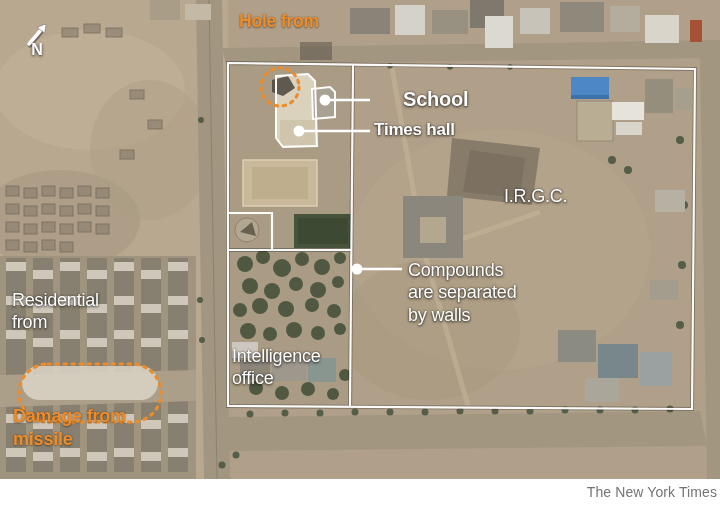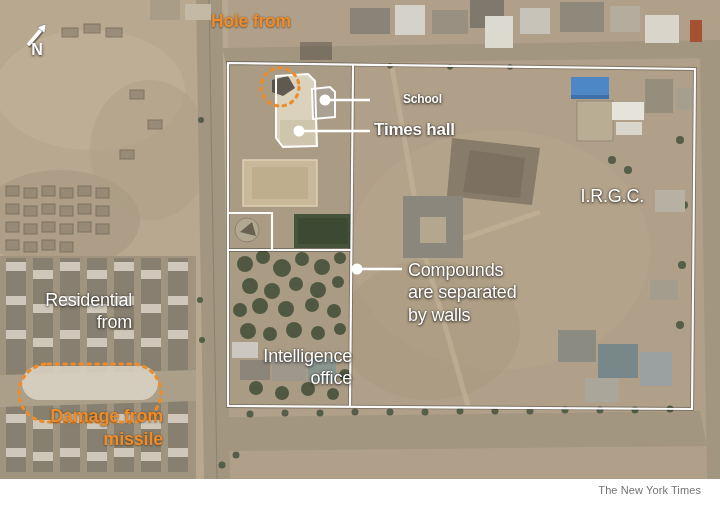--- a/index.html
+++ b/index.html
@@ -10,29 +10,29 @@
   .map{position:absolute;left:0;top:0;width:720px;height:479px;overflow:hidden;}
   .map svg{display:block;}
   .lbl{
     position:absolute;color:#ffffff;font-size:18px;line-height:22px;
     text-shadow:0 1px 3px rgba(0,0,0,.75),0 0 2px rgba(0,0,0,.5);
     white-space:nowrap;letter-spacing:-.2px;
   }
   .lbl .ln{display:block;}
   .bold{font-weight:bold;}
   .orange{color:#ee8c2a;text-shadow:0 1px 2px rgba(60,30,0,.45),0 0 2px rgba(0,0,0,.35);}
-  .center{text-align:right;}
+  .center{text-align:left;}
   .compass-n{
     position:absolute;left:27px;top:41px;width:20px;text-align:center;
     color:#fff;font-weight:bold;font-size:16px;
     text-shadow:0 1px 3px rgba(0,0,0,.8);
   }
   .credit{
-    position:absolute;right:19px;top:484px;width:300px;text-align:right;
-    color:#747474;font-size:11px;letter-spacing:.1px;
+    position:absolute;right:3px;top:484px;width:300px;text-align:right;
+    color:#747474;font-size:14px;letter-spacing:.1px;
   }
 </style>
 </head>
 <body>
 
 <div class="stage">
 
   <div class="map">
     <svg width="720" height="479" viewBox="0 0 720 479">
 
@@ -300,25 +300,25 @@
       <rect x="19" y="364" width="142" height="58" rx="29" fill="none" stroke="#ee8c2a" stroke-width="3.2" stroke-dasharray="2.5 5.5" stroke-linecap="round"></rect>
 
       <g>
         <line x1="30" y1="45" x2="41" y2="32" stroke="#000" stroke-opacity=".35" stroke-width="5" stroke-linecap="round"></line>
         <line x1="29" y1="44" x2="40" y2="31" stroke="#ffffff" stroke-width="3.5" stroke-linecap="round"></line>
         <polygon points="46,24 44.7,33.2 37.3,27.2" fill="#ffffff" stroke="#000" stroke-opacity=".25" stroke-width="1"></polygon>
       </g>
     </svg>
   </div>
 
-  <div class="lbl bold orange" style="left:211px;top:10px;font-size:17.5px;">
+  <div class="lbl bold orange" style="left:239px;top:10px;font-size:17.5px;">
     <span class="ln">Hole from</span>
   </div>
 
-  <div class="lbl bold" style="left:374px;top:90px;font-size:12px;line-height:18px;padding-left:29px;">School</div>
+  <div class="lbl bold" style="left:374px;top:90px;font-size:20px;line-height:18px;padding-left:29px;">School</div>
 
   <div class="lbl bold" style="left:374px;top:121px;font-size:17px;line-height:18px;">Times hall</div>
 
   <div class="lbl center" style="left:504px;top:186px;width:140px;line-height:21.5px;">
     <span class="ln">I.R.G.C.</span>
   </div>
 
   <div class="lbl" style="left:408px;top:259px;line-height:22.3px;">
     <span class="ln">Compounds</span>
     <span class="ln">are separated</span>

